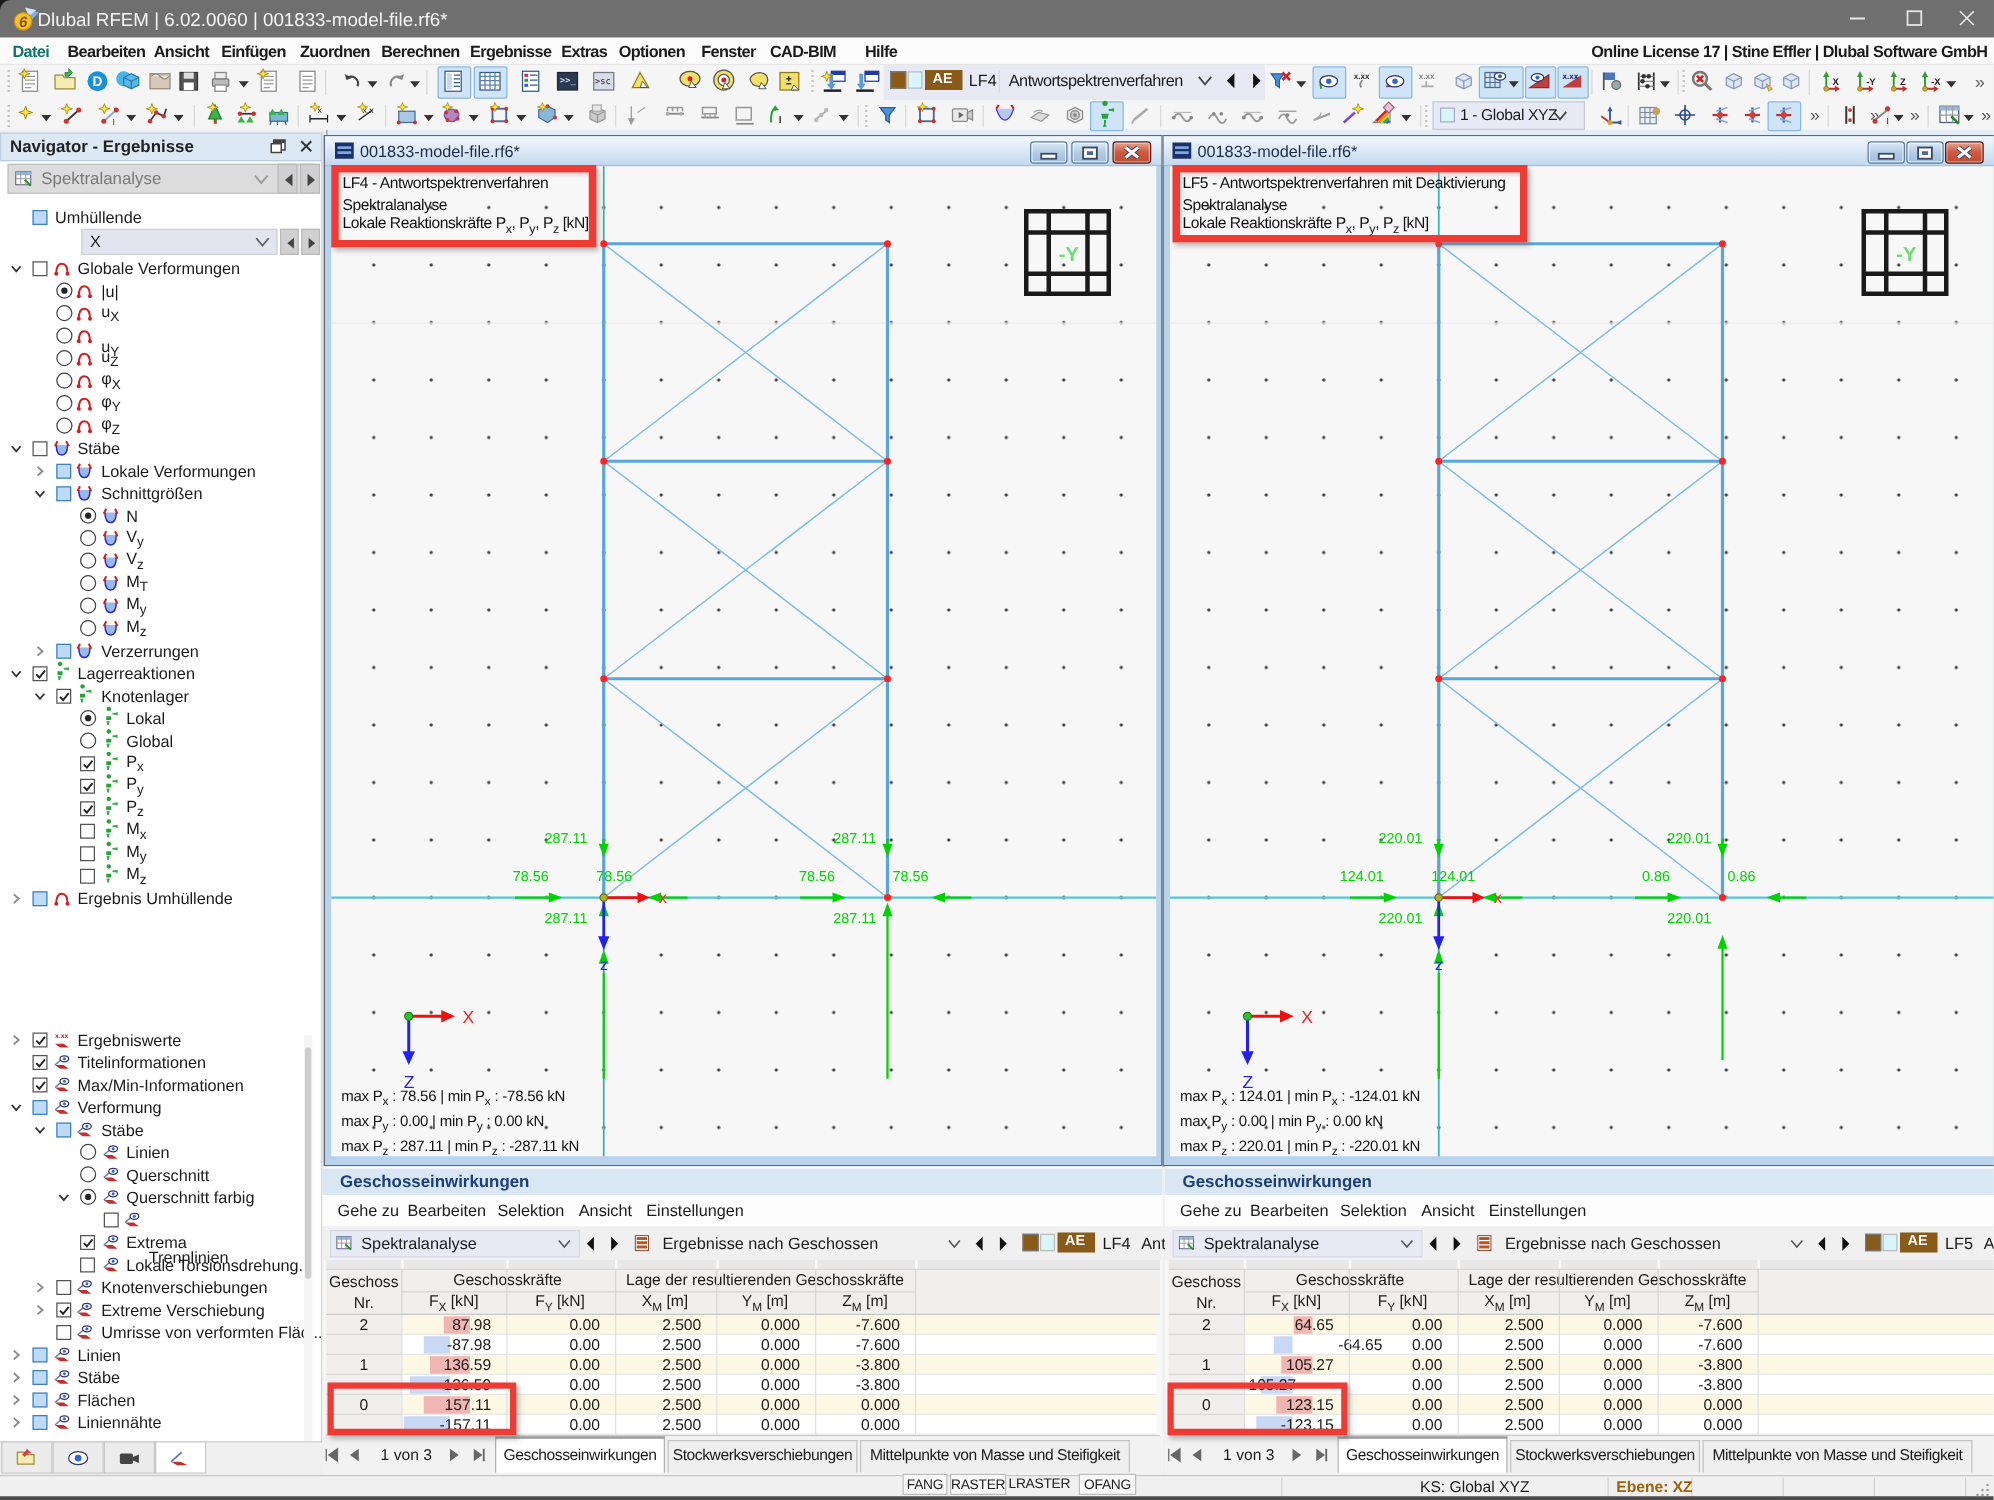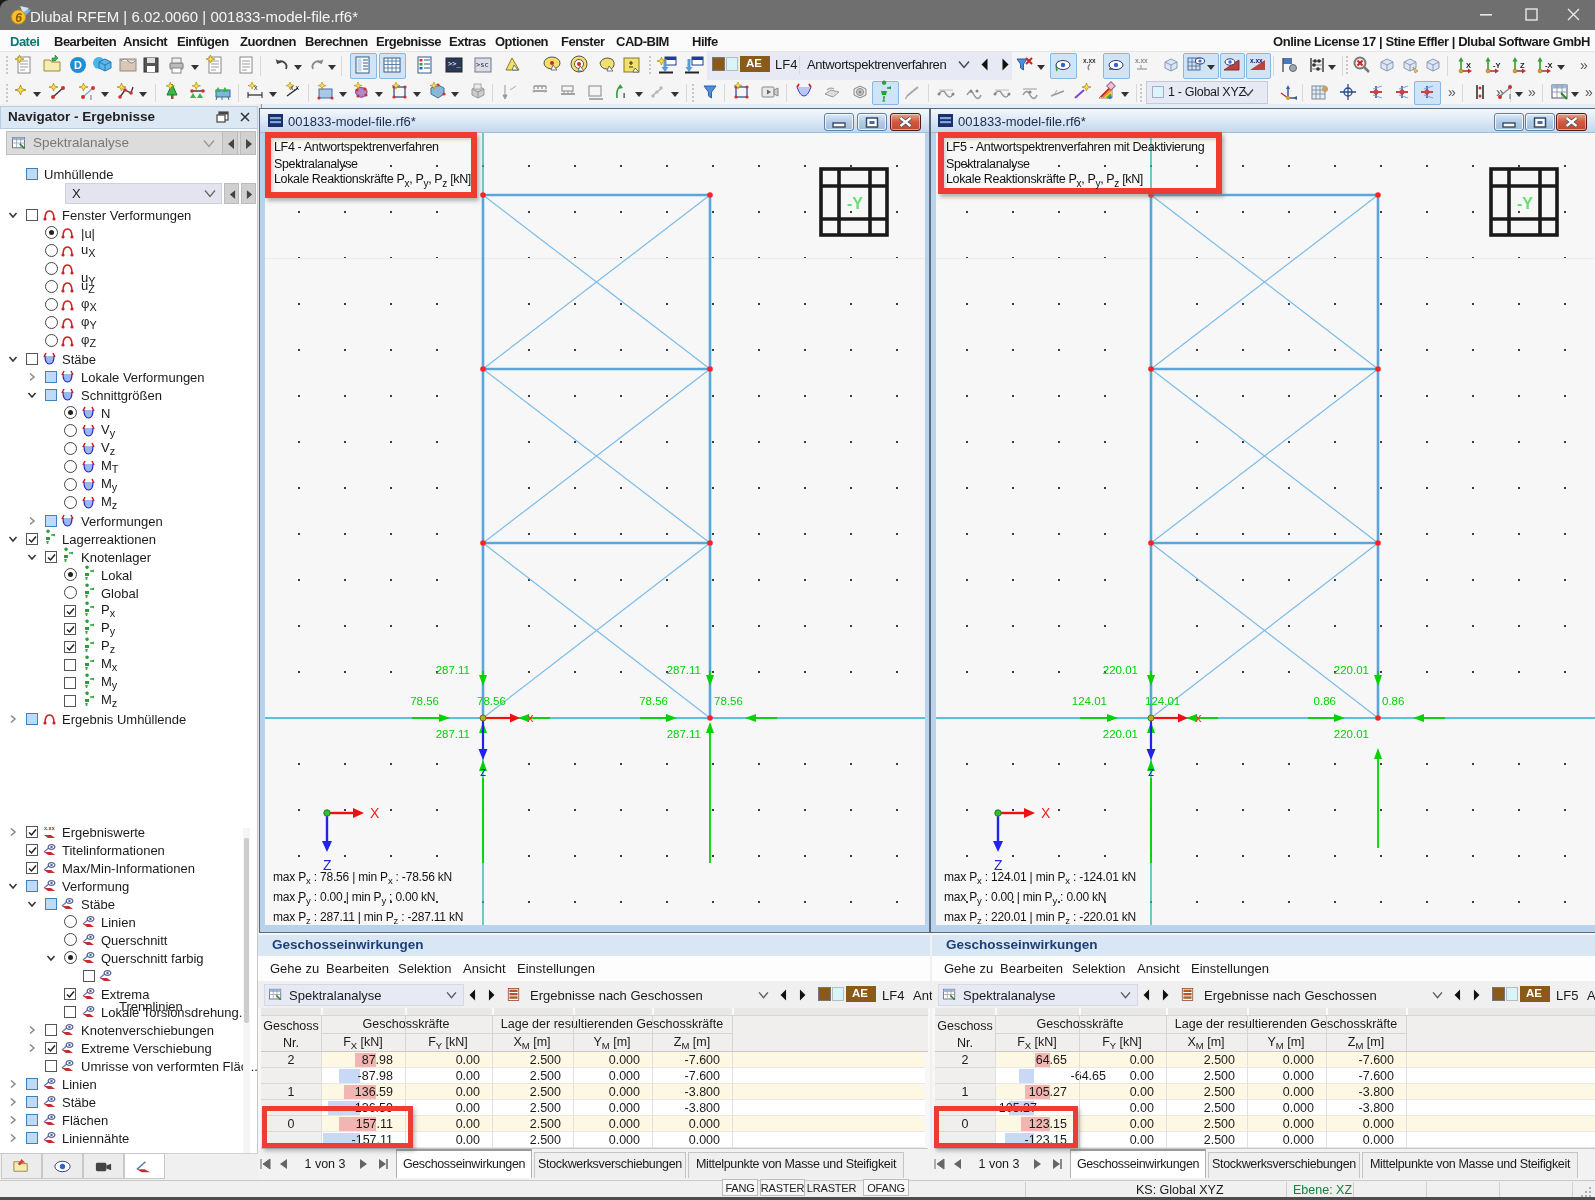--- a/index.html
+++ b/index.html
@@ -708,21 +708,21 @@
   </div>
 <svg style="left:8px;top:210px" width="10" height="10" viewBox="0 0 10 10">
     <path d="M1.5 3 L5 7 L8.5 3" fill="none" stroke="#333" stroke-width="1.5"></path>
   </svg>
 <div style="left:26px;top:209px;width:12px;height:12px;background:#fff;border:1px solid #555;"></div>
 <svg style="left:43px;top:208px" width="13" height="13" viewBox="0 0 13 13">
     <path d="M2 11 Q2 3 6.5 3 Q11 3 11 11" fill="none" stroke="#d02020" stroke-width="1.6"></path>
     <circle cx="2" cy="11" r="1.6" fill="#d02020"></circle>
     <circle cx="11" cy="11" r="1.6" fill="#d02020"></circle>
   </svg>
-<div class="t" style="left:62px;top:215px;transform:translate(0,-50%);font-size:13px;color:#1a1a1a;font-weight:400;white-space:nowrap;line-height:1;">Fenster Verformungen</div>
+<div class="t" style="left:62px;top:215px;transform:translate(0,-50%);font-size:13px;color:#1a1a1a;font-weight:400;white-space:nowrap;line-height:1;">Globale Verformungen</div>
 <div style="left:45px;top:226px;width:13px;height:13px;background:#fff;border:1px solid #444;border-radius:50%;">
     <div style="left:3px;top:3px;width:5px;height:5px;border-radius:50%;background:#222;"></div>
   </div>
 <svg style="left:61px;top:226px" width="13" height="13" viewBox="0 0 13 13">
     <path d="M2 11 Q2 3 6.5 3 Q11 3 11 11" fill="none" stroke="#d02020" stroke-width="1.6"></path>
     <circle cx="2" cy="11" r="1.6" fill="#d02020"></circle>
     <circle cx="11" cy="11" r="1.6" fill="#d02020"></circle>
   </svg>
 <div class="t" style="left:81px;top:233px;transform:translate(0,-50%);font-size:13px;color:#1a1a1a;font-weight:400;white-space:nowrap;line-height:1;">|u|</div>
 <div style="left:45px;top:244px;width:13px;height:13px;background:#fff;border:1px solid #444;border-radius:50%;"></div>
@@ -833,21 +833,21 @@
   </svg>
 <div class="t" style="left:101px;top:503px;transform:translate(0,-50%);font-size:13px;color:#1a1a1a;font-weight:400;white-space:nowrap;line-height:1;">M<sub>z</sub></div>
 <svg style="left:27px;top:516px" width="10" height="10" viewBox="0 0 10 10">
     <path d="M3 1.5 L7 5 L3 8.5" fill="none" stroke="#888" stroke-width="1.5"></path>
   </svg>
 <div style="left:45px;top:515px;width:12px;height:12px;background:#bddbf7;border:1px solid #3f81bd;"></div>
 <svg style="left:61px;top:514px" width="13" height="13" viewBox="0 0 13 13">
     <path d="M2 4 Q2 12 6.5 12 Q11 12 11 4" fill="#9ab8e8" stroke="#2828c8" stroke-width="1.2"></path>
     <path d="M1 5 L3 1 M12 5 L10 1" stroke="#d02020" stroke-width="1.6"></path>
   </svg>
-<div class="t" style="left:81px;top:521px;transform:translate(0,-50%);font-size:13px;color:#1a1a1a;font-weight:400;white-space:nowrap;line-height:1;">Verformungen</div>
+<div class="t" style="left:81px;top:521px;transform:translate(0,-50%);font-size:13px;color:#1a1a1a;font-weight:400;white-space:nowrap;line-height:1;">Verzerrungen</div>
 <svg style="left:8px;top:534px" width="10" height="10" viewBox="0 0 10 10">
     <path d="M1.5 3 L5 7 L8.5 3" fill="none" stroke="#333" stroke-width="1.5"></path>
   </svg>
 <div style="left:26px;top:533px;width:12px;height:12px;background:#fff;border:1px solid #555;">
     <svg style="left:0px;top:0px" width="11" height="11" viewBox="0 0 11 11">
       <path d="M2 5.5 L4.5 8 L9 2.5" fill="none" stroke="#222" stroke-width="1.5"></path>
     </svg>
   </div>
 <svg style="left:43px;top:532px" width="13" height="13" viewBox="0 0 13 13">
     <path d="M5 1 a1.8 1.8 0 1 1 0.1 0" fill="#2aa03a"></path>
@@ -1759,20 +1759,20 @@
   </div>
 <div style="left:760px;top:1179px;width:45px;height:17px;background:#f8f8f8;border:1px solid #bdbdbd;">
     <span style="position:absolute;left:50%;top:2px;transform:translateX(-50%);font-size:11px;color:#222;letter-spacing:-0.2px;">RASTER</span>
   </div>
 <div class="t" style="left:831.5px;top:1188px;transform:translate(-50%,-50%);font-size:11px;color:#222;font-weight:400;white-space:nowrap;line-height:1;letter-spacing:-0.2px;">LRASTER</div>
 <div style="left:863px;top:1179px;width:46px;height:17px;background:#f8f8f8;border:1px solid #bdbdbd;">
     <span style="position:absolute;left:50%;top:2px;transform:translateX(-50%);font-size:11px;color:#222;letter-spacing:-0.2px;">OFANG</span>
   </div>
 <div style="left:0px;top:1197px;width:1595px;height:3px;background:#4d4d4d;"></div>
 <div class="t" style="left:1136px;top:1190px;transform:translate(0,-50%);font-size:12.5px;color:#1a1a1a;font-weight:400;white-space:nowrap;line-height:1;">KS: Global XYZ</div>
-<div class="t" style="left:1293px;top:1190px;transform:translate(0,-50%);font-size:12.5px;color:#15803d;font-weight:400;white-space:nowrap;line-height:1;">Ebene: XZ</div>
+<div class="t" style="left:1293px;top:1190px;transform:translate(0,-50%);font-size:12.5px;color:#a16207;font-weight:700;white-space:nowrap;line-height:1;">Ebene: XZ</div>
 <svg style="left:1580px;top:1186px" width="12" height="12" viewBox="0 0 12 12">
     <circle cx="10" cy="2" r="1" fill="#999"></circle>
     <circle cx="6" cy="6" r="1" fill="#999"></circle>
     <circle cx="10" cy="6" r="1" fill="#999"></circle>
     <circle cx="2" cy="10" r="1" fill="#999"></circle>
     <circle cx="6" cy="10" r="1" fill="#999"></circle>
     <circle cx="10" cy="10" r="1" fill="#999"></circle>
   </svg>
 </body></html>

